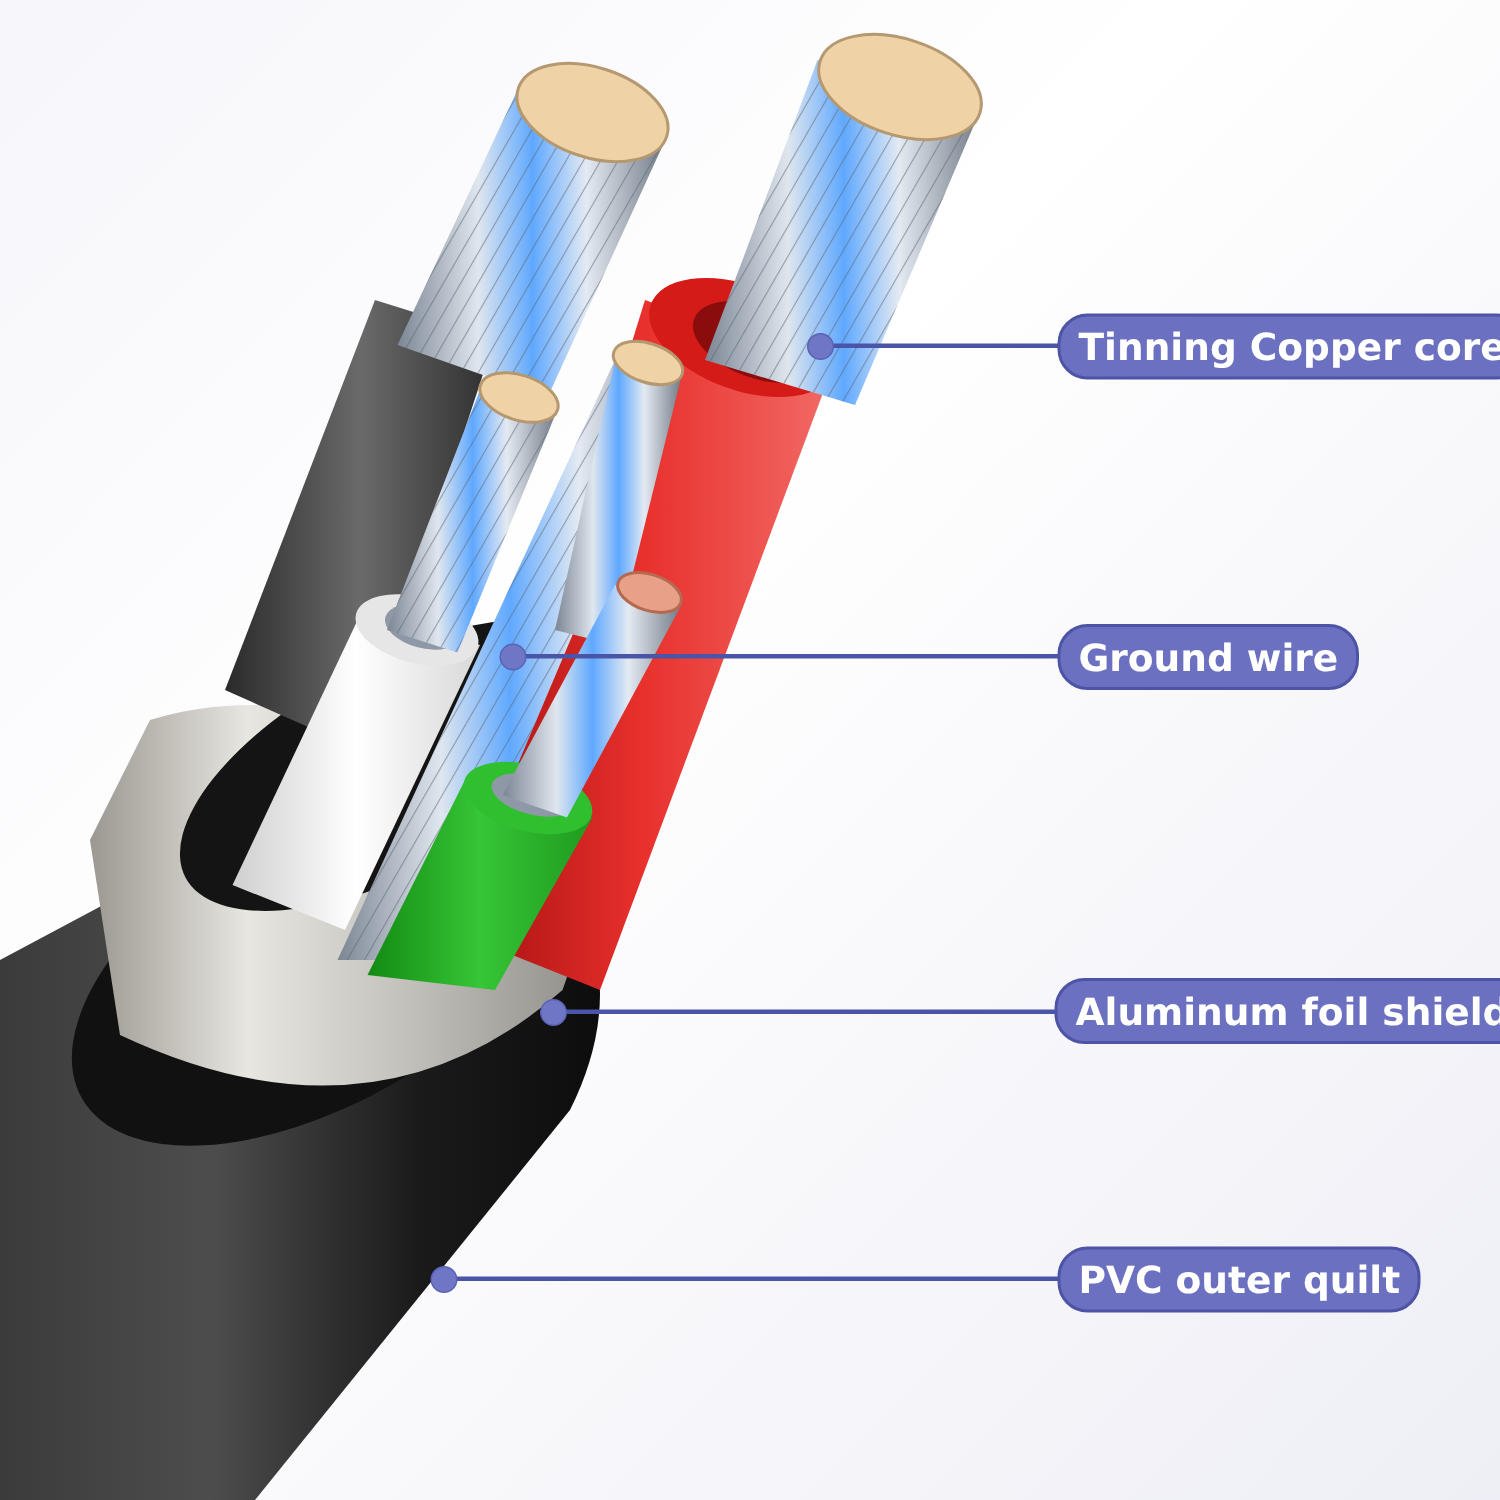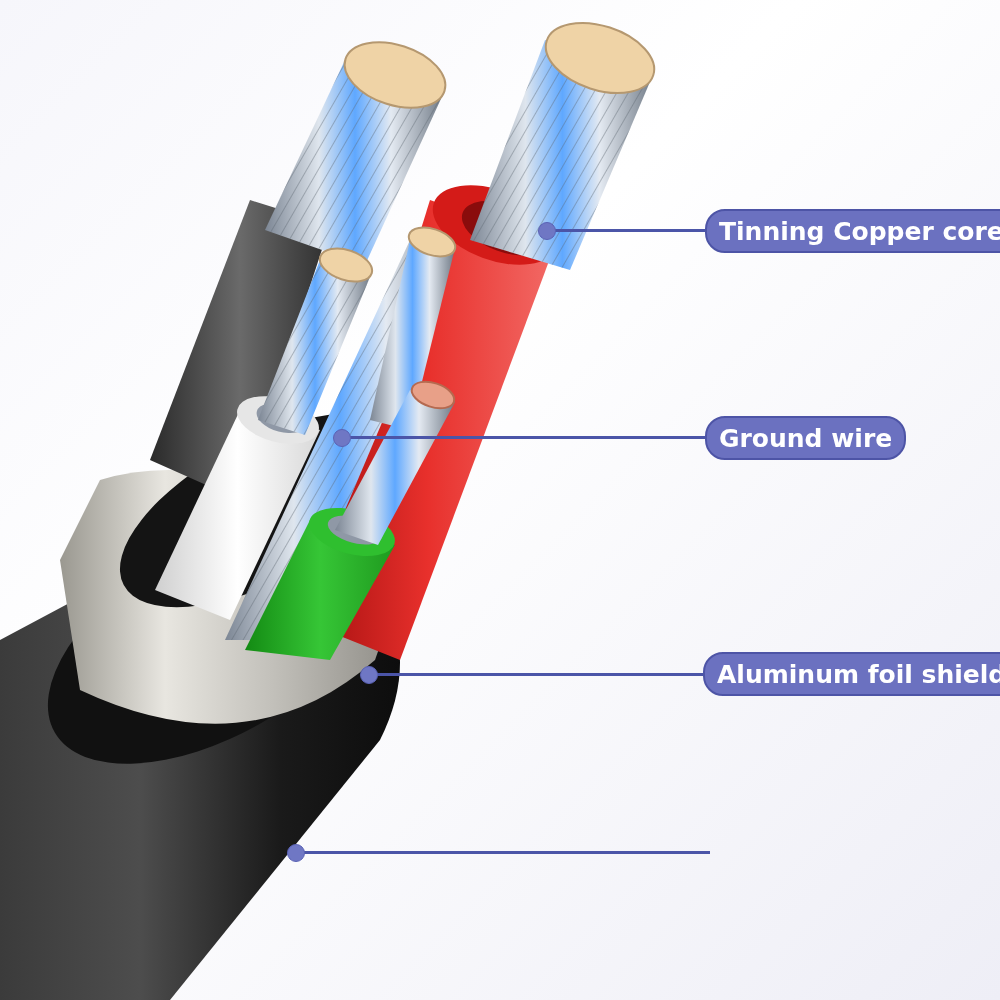--- a/index.html
+++ b/index.html
@@ -143,13 +143,14 @@
   <div class="callout-line" style="left:345px; top:436px; width:365px;"></div>
   <div class="callout-dot" style="left:333px; top:429px;"></div>
   <div class="label" style="left:705px; top:416px;text-align:center;">Ground wire</div>
 
   <div class="callout-line" style="left:372px; top:673px; width:336px;"></div>
   <div class="callout-dot" style="left:360px; top:666px;"></div>
   <div class="label" style="left:703px; top:652px;">Aluminum foil shield</div>
 
   <div class="callout-line" style="left:300px; top:851px; width:410px;"></div>
   <div class="callout-dot" style="left:287px; top:844px;"></div>
+  <div class="label" style="left:705px; top:831px;">PVC outer quilt</div>
 </div>
 
 </body></html>

